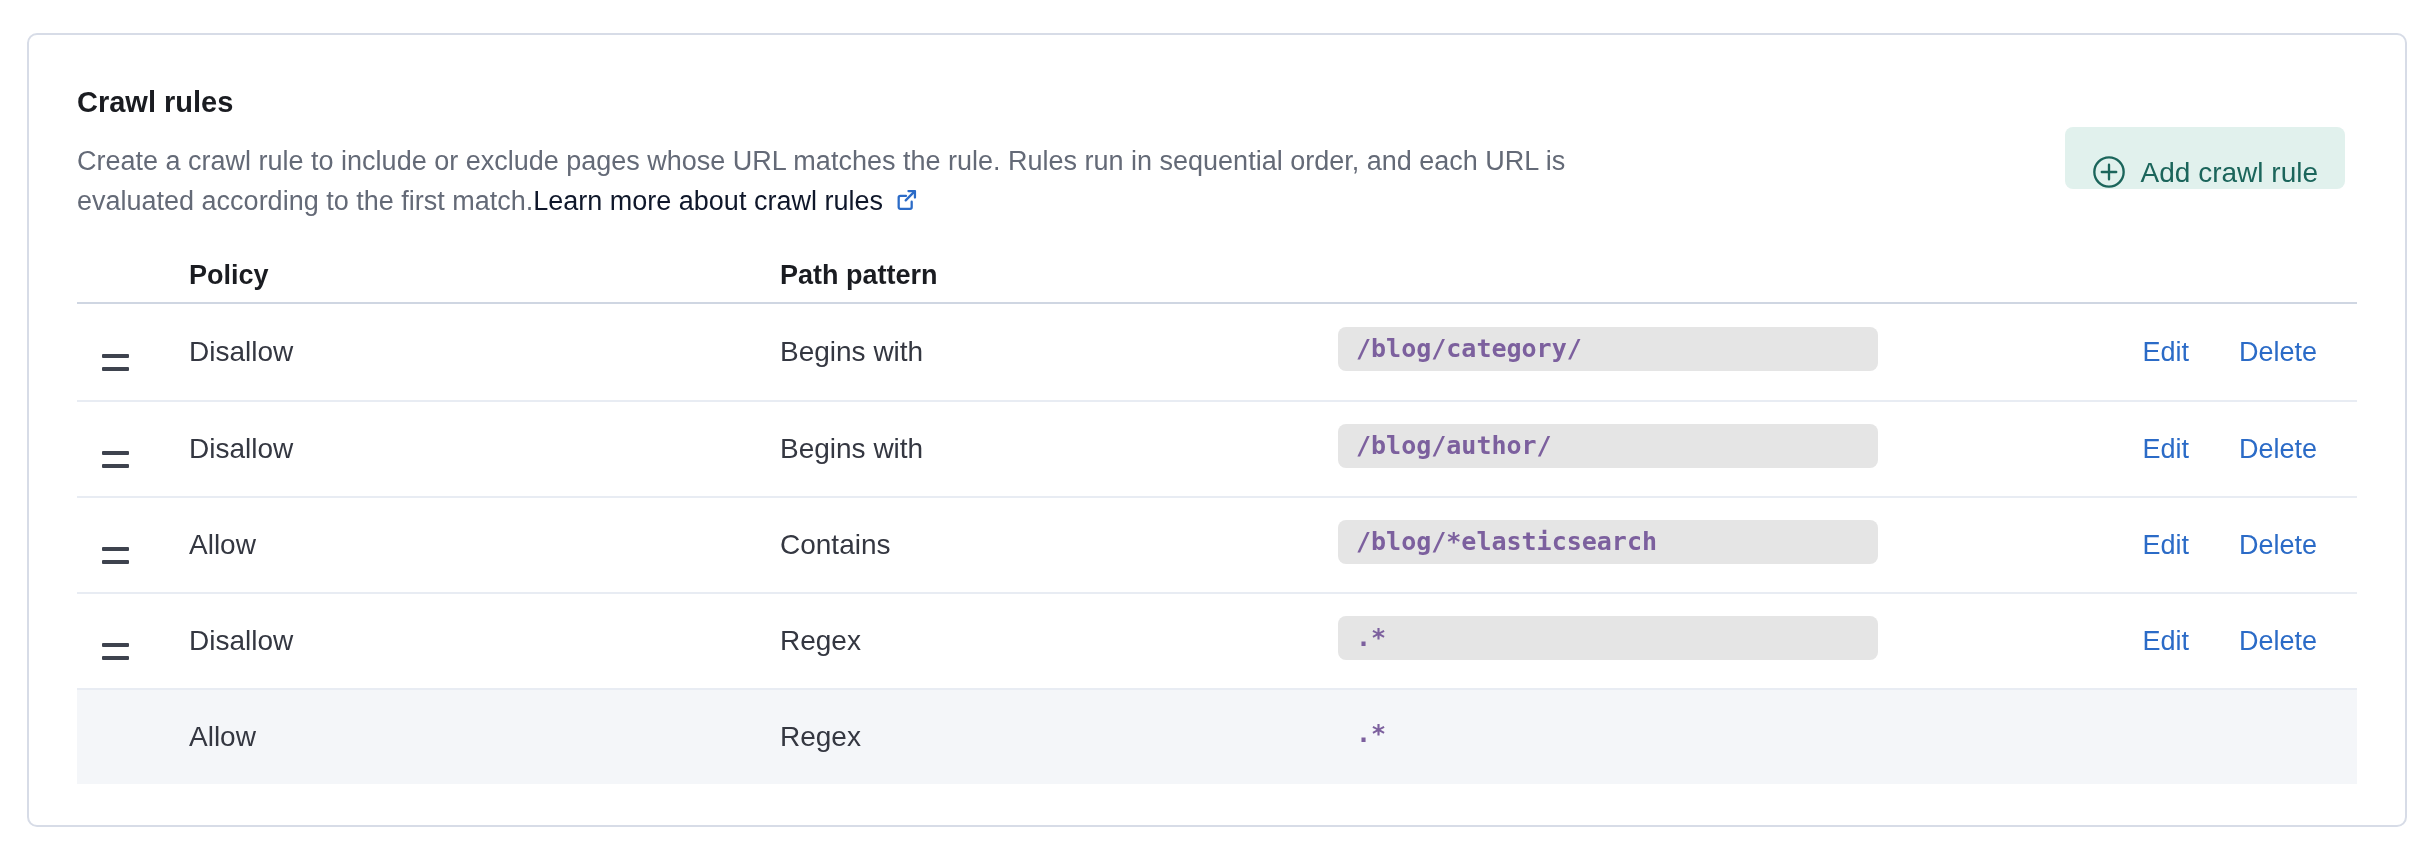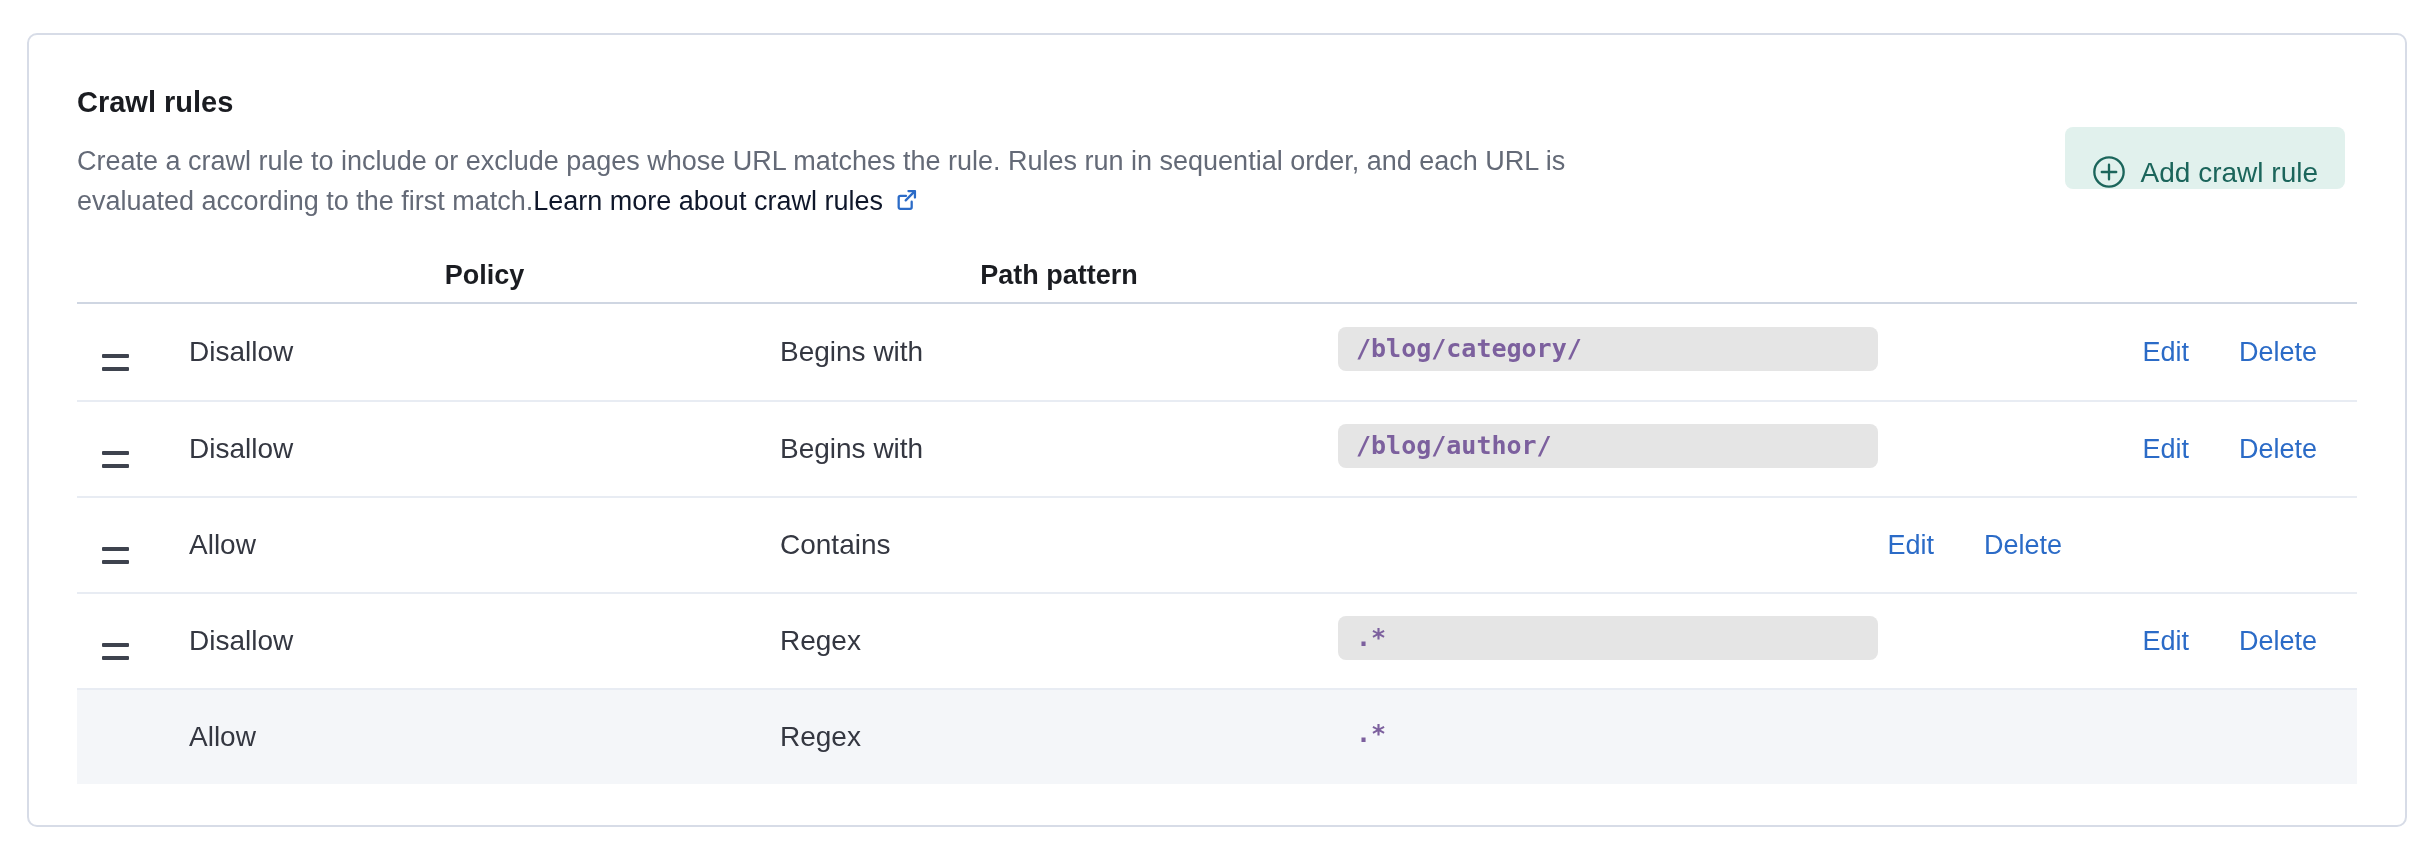--- a/index.html
+++ b/index.html
@@ -74,21 +74,20 @@
   }
 
   .thead {
     height: 56px;
     border-bottom: 2px solid #CFD6E2;
   }
   .thead .cell {
     font-size: 27px;
     font-weight: 700;
     color: #1A1C21;
-    text-align: center;
   }
 
   .body-row { height: 96px; font-size: 28px; }
   .body-row + .body-row { border-top: 2px solid #E8ECF3; }
   .body-row.highlighted { background: #F4F6F9; }
 
   .grab {
     display: inline-flex;
     flex-direction: column;
     gap: 9px;
@@ -191,20 +190,21 @@
     </div>
         <div class="trow body-row">
       <div class="cell drag">
         <span class="grab">
               <i></i>
               <i></i>
             </span>
       </div>
       <div class="cell policy">Allow</div>
       <div class="cell rule">Contains</div>
+      <div class="cell pattern"><code>/blog/*elasticsearch</code></div>
       <div class="cell actions">
         <a>Edit</a>
         <a>Delete</a>
       </div>
     </div>
         <div class="trow body-row">
       <div class="cell drag">
         <span class="grab">
               <i></i>
               <i></i>

